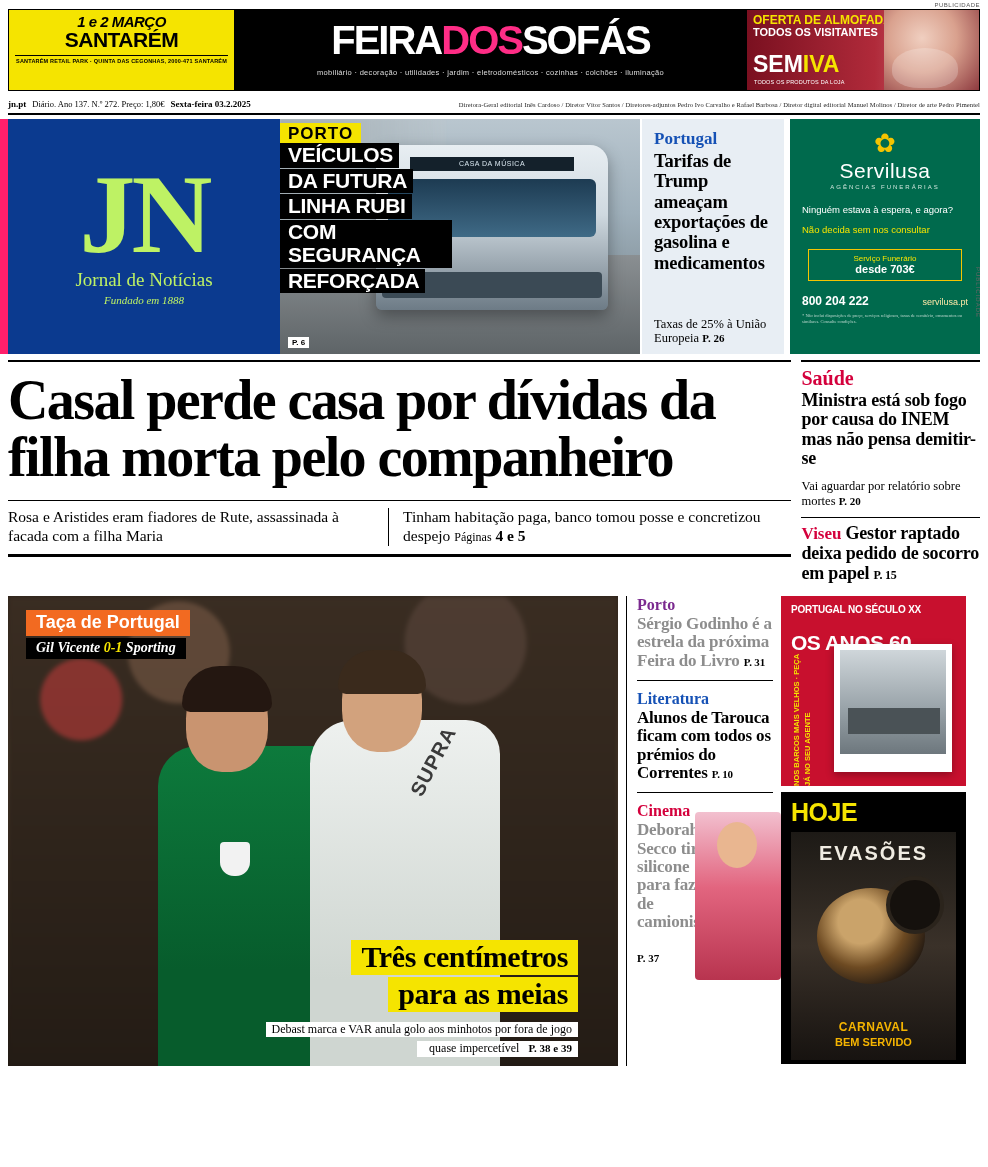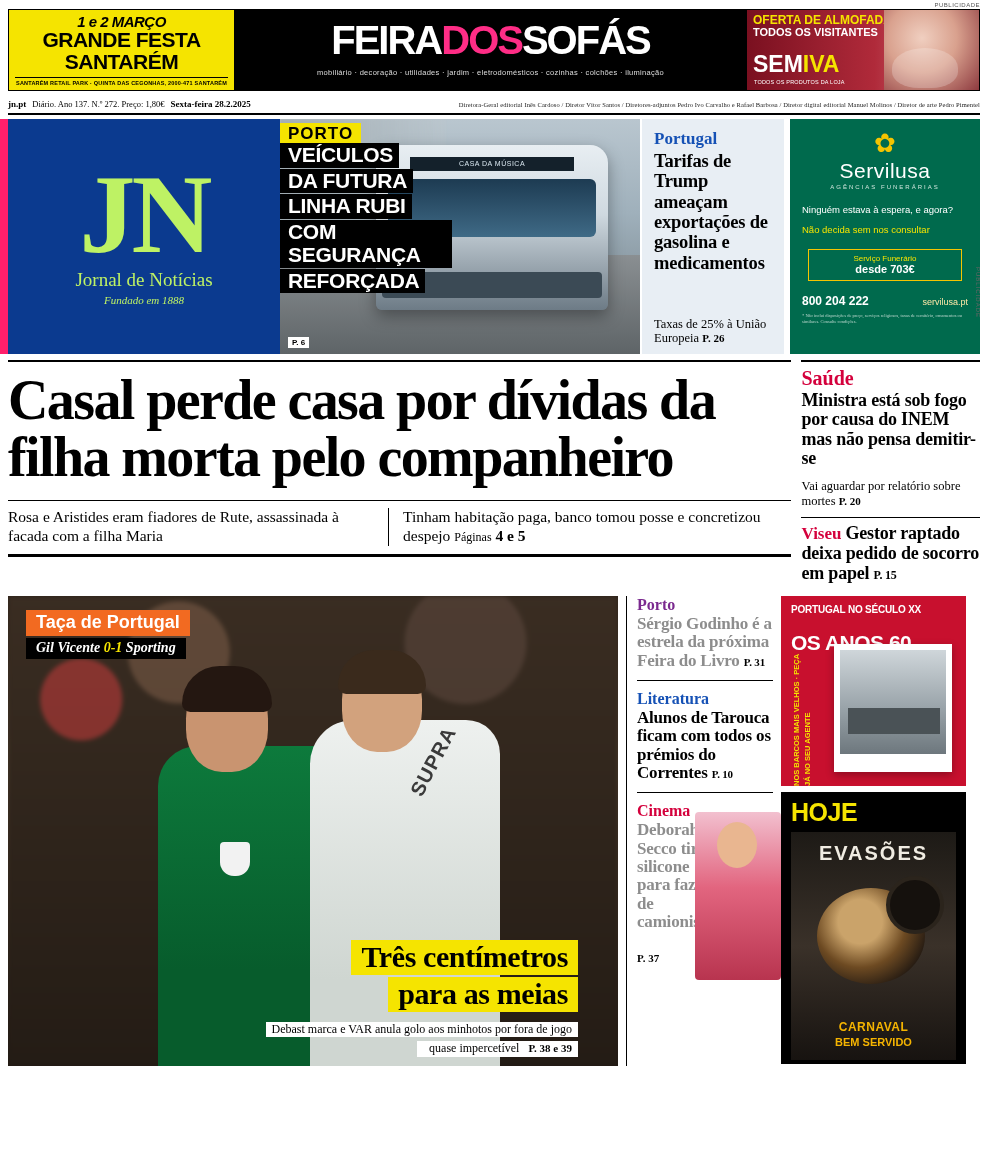--- a/index.html
+++ b/index.html
@@ -518,21 +518,20 @@
   }
 </style>
 </head>
 <body>
 
 <div class="publicidade-top">PUBLICIDADE</div>
 
 <div class="ad-banner">
   <div class="ad-left">
     <div class="l1">1 e 2 MARÇO</div>
-    <div class="l2">GRANDE FESTA</div>
     <div class="l3">SANTARÉM</div>
     <div class="l4">SANTARÉM RETAIL PARK · QUINTA DAS CEGONHAS, 2000-471 SANTARÉM</div>
   </div>
   <div class="ad-center">
     <div class="title">
       <span>FEIRA</span><span class="pink">DOS</span><span>SOFÁS</span>
     </div>
     <div class="sub">mobiliário · decoração · utilidades · jardim · eletrodomésticos · cozinhas · colchões · iluminação</div>
   </div>
   <div class="ad-right">
@@ -540,21 +539,21 @@
     <div class="r2">TODOS OS VISITANTES</div>
     <div class="photo"></div>
     <div class="r3"><span>SEM</span><span class="iva">IVA</span></div>
     <div class="r4">TODOS OS PRODUTOS DA LOJA</div>
   </div>
 </div>
 
 <div class="info-line">
   <span class="jnpt">jn.pt</span>
   <span class="meta">Diário. Ano 137. N.º 272. Preço: 1,80€</span>
-  <span class="date">Sexta-feira 28.2.2025</span>
+  <span class="date">Sexta-feira 03.2.2025</span>
   <span class="credits">Diretora-Geral editorial Inês Cardoso / Diretor Vítor Santos / Diretores-adjuntos Pedro Ivo Carvalho e Rafael Barbosa / Diretor digital editorial Manuel Molinos / Diretor de arte Pedro Pimentel</span>
 </div>
 
 <div class="sheet">
 
   <div class="row-top">
 
     <div class="logo-box">
       <div class="pinkbar"></div>
       <div class="jn">JN</div>

